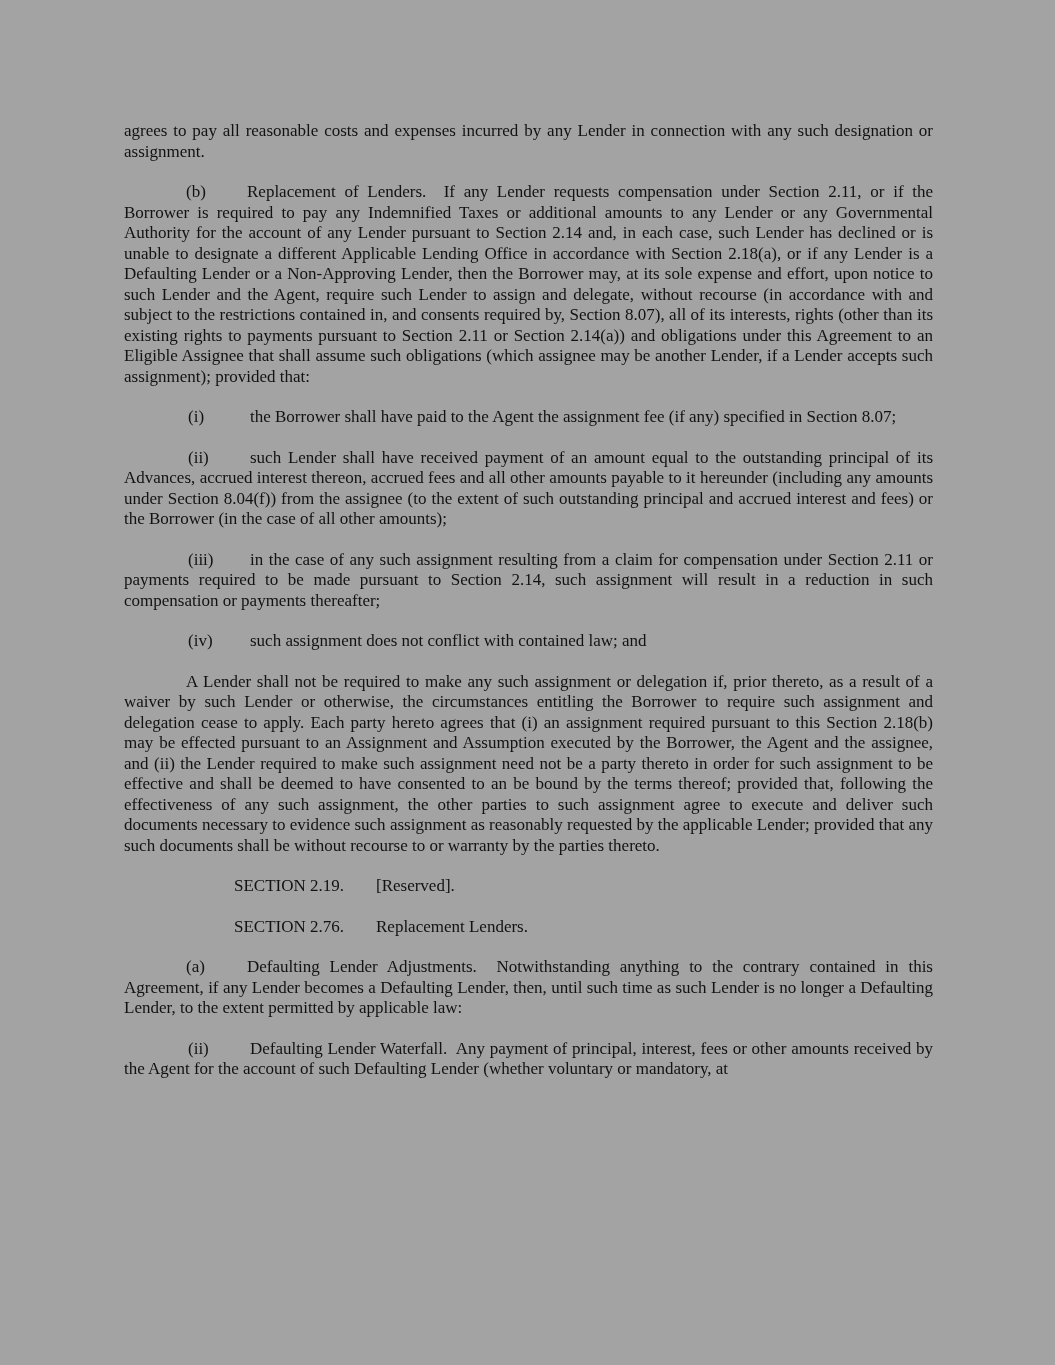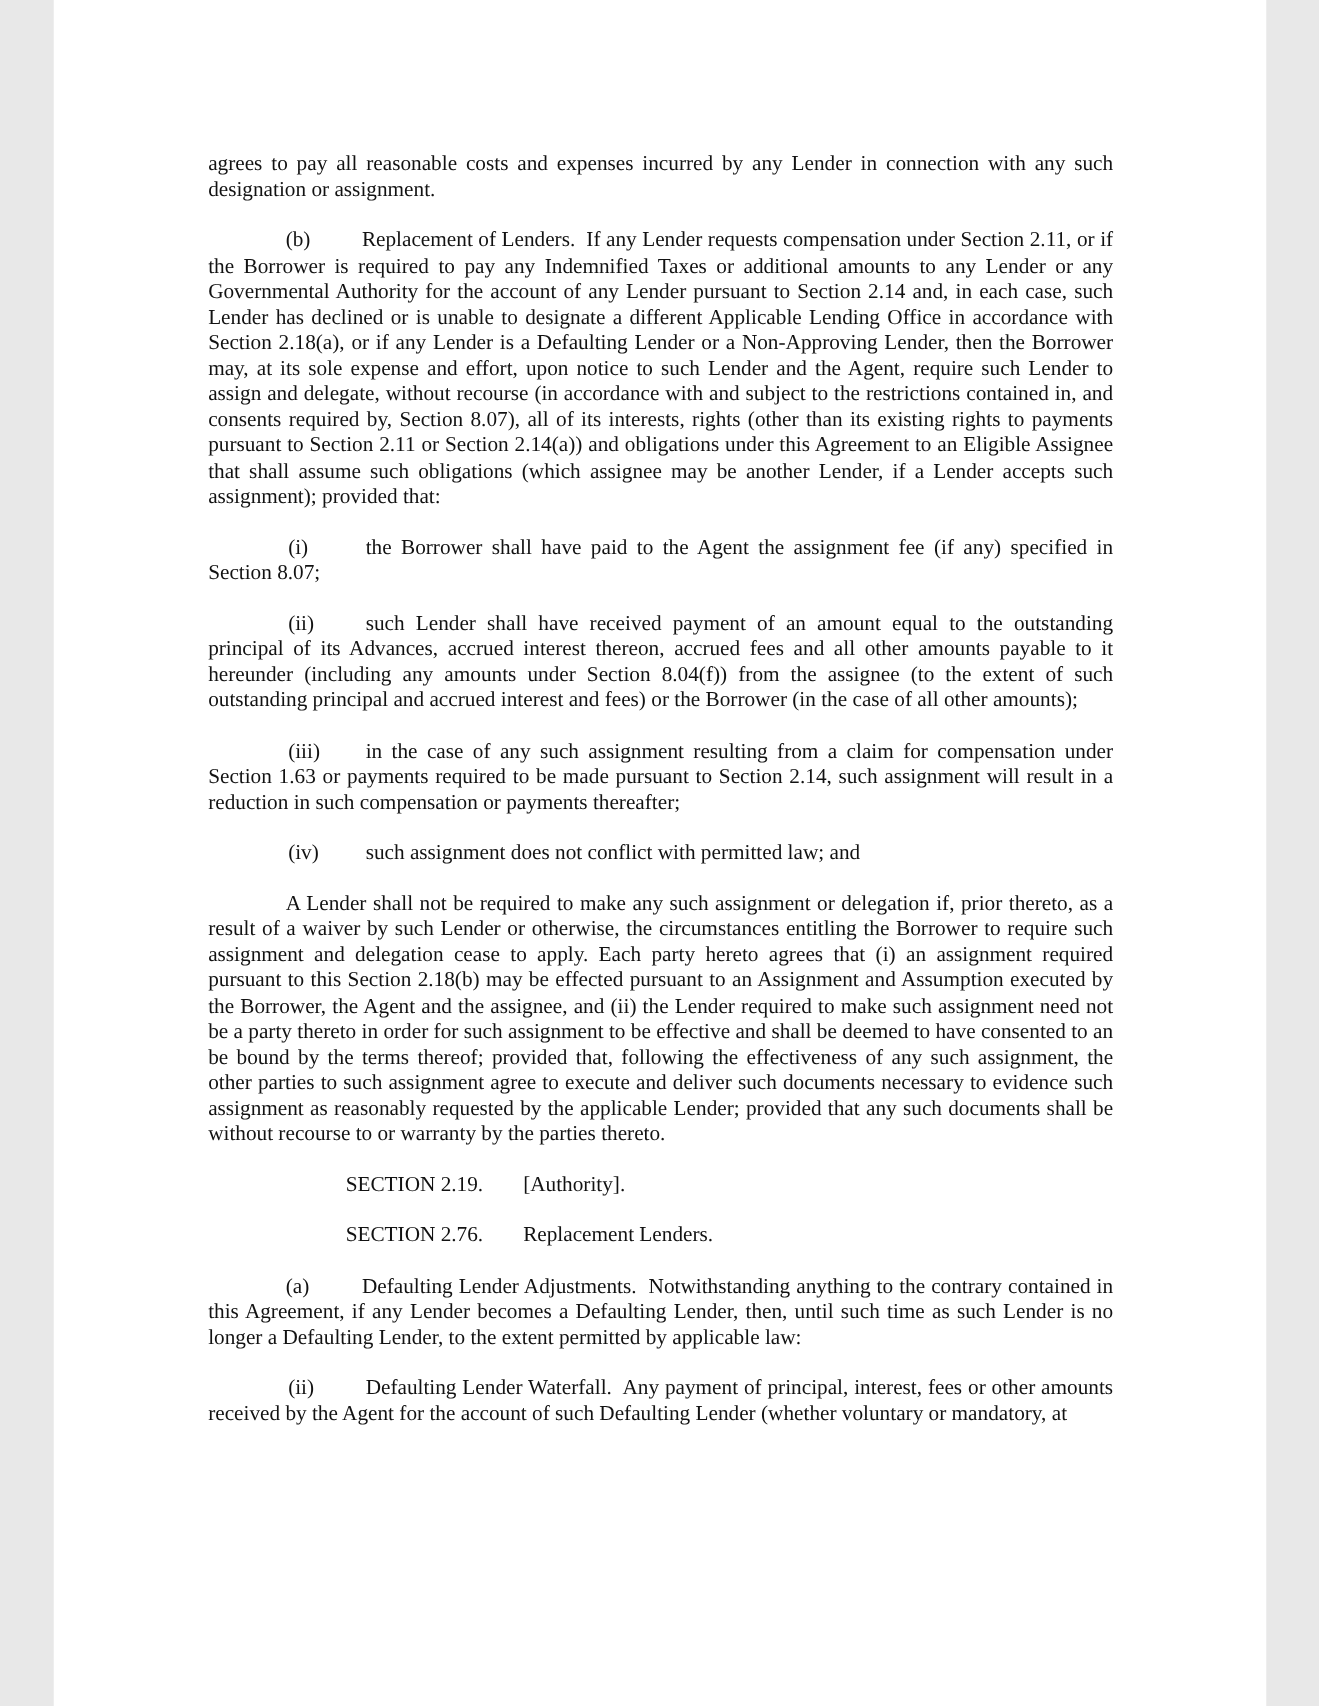--- a/index.html
+++ b/index.html
@@ -2,24 +2,24 @@
 <html><head>
 <meta charset="utf-8">
 <style>
   html, body {
     margin: 0;
     padding: 0;
     background: #e8e8e8;
   }
   .page {
     position: relative;
-    width: 970px;
+    width: 1055px;
     height: 1365px;
     margin: 0 auto;
-    background: #ffffff;
+    background: #a3a3a3;
     font-family: "Liberation Serif", "DejaVu Serif", serif;
     font-size: 17px;
     line-height: 20.5px;
     color: #121212;
     overflow: hidden;
   }
   .content {
     position: absolute;
     top: 121px;
     left: 124px;
@@ -70,34 +70,34 @@
 
     <p class="list">
       <span class="lbl lbl-list">(i)</span><span>the Borrower shall have paid to the Agent the assignment fee (if any) specified in Section 8.07;</span>
     </p>
 
     <p class="list">
       <span class="lbl lbl-list">(ii)</span><span>such Lender shall have received payment of an amount equal to the outstanding principal of its Advances, accrued interest thereon, accrued fees and all other amounts payable to it hereunder (including any amounts under Section 8.04(f)) from the assignee (to the extent of such outstanding principal and accrued interest and fees) or the Borrower (in the case of all other amounts);</span>
     </p>
 
     <p class="list">
-      <span class="lbl lbl-list">(iii)</span><span>in the case of any such assignment resulting from a claim for compensation under Section 1.63 or payments required to be made pursuant to Section 2.14, such assignment will result in a reduction in such compensation or payments thereafter;</span>
+      <span class="lbl lbl-list">(iii)</span><span>in the case of any such assignment resulting from a claim for compensation under Section 2.11 or payments required to be made pursuant to Section 2.14, such assignment will result in a reduction in such compensation or payments thereafter;</span>
     </p>
 
     <p class="list">
-      <span class="lbl lbl-list">(iv)</span><span>such assignment does not conflict with permitted law; and</span>
+      <span class="lbl lbl-list">(iv)</span><span>such assignment does not conflict with contained law; and</span>
     </p>
 
 
     <p class="para">
       <span>A Lender shall not be required to make any such assignment or delegation if, prior thereto, as a result of a waiver by such Lender or otherwise, the circumstances entitling the Borrower to require such assignment and delegation cease to apply. Each party hereto agrees that (i) an assignment required pursuant to this Section 2.18(b) may be effected pursuant to an Assignment and Assumption executed by the Borrower, the Agent and the assignee, and (ii) the Lender required to make such assignment need not be a party thereto in order for such assignment to be effective and shall be deemed to have consented to an be bound by the terms thereof; provided that, following the effectiveness of any such assignment, the other parties to such assignment agree to execute and deliver such documents necessary to evidence such assignment as reasonably requested by the applicable Lender; provided that any such documents shall be without recourse to or warranty by the parties thereto.</span>
     </p>
 
     <p class="section">
-      <span class="lbl lbl-section">SECTION 2.19.</span><span>[Authority].</span>
+      <span class="lbl lbl-section">SECTION 2.19.</span><span>[Reserved].</span>
     </p>
 
     <p class="section">
       <span class="lbl lbl-section">SECTION 2.76.</span><span>Replacement Lenders.</span>
     </p>
 
     <p class="para">
       <span class="lbl lbl-para">(a)</span><span>Defaulting Lender Adjustments.&nbsp; Notwithstanding anything to the contrary contained in this Agreement, if any Lender becomes a Defaulting Lender, then, until such time as such Lender is no longer a Defaulting Lender, to the extent permitted by applicable law:</span>
     </p>
 

